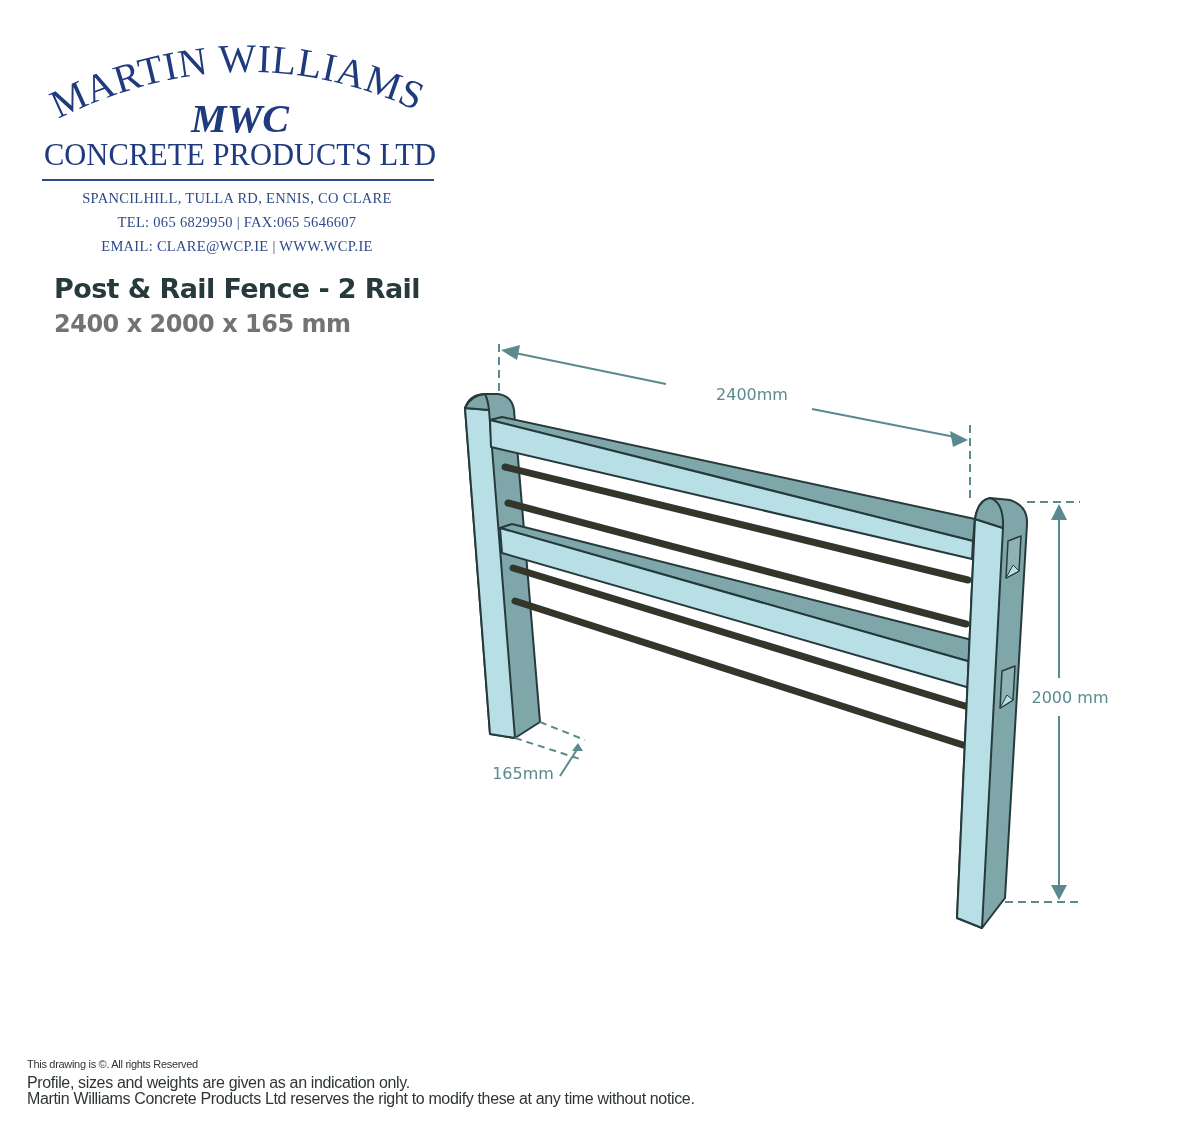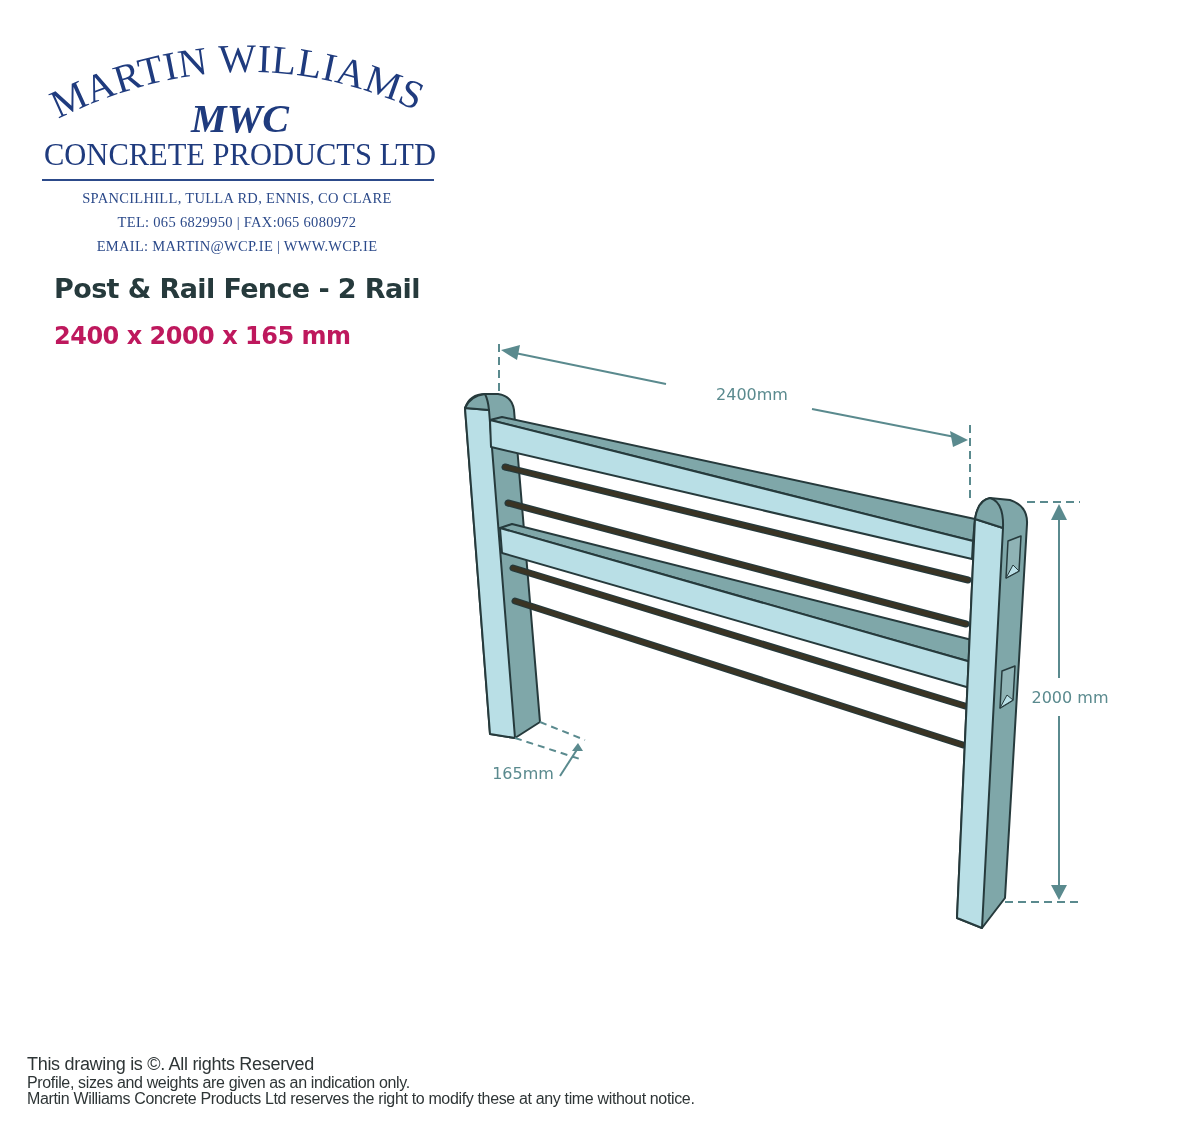--- a/index.html
+++ b/index.html
@@ -2,24 +2,24 @@
 <html><head>
 <meta charset="utf-8">
 <style>
   html, body { margin: 0; padding: 0; background: #ffffff; }
   body { width: 1200px; height: 1144px; position: relative; overflow: hidden; font-family: "Liberation Sans", sans-serif; }
   .logo { position: absolute; left: 30px; top: 40px; width: 420px; height: 220px; }
   .logo svg { display: block; }
   .contact { position: absolute; left: 27px; top: 186px; width: 420px; text-align: center; font-family: "Liberation Serif", serif; color: #2c4a8a; font-size: 14.5px; line-height: 24px; letter-spacing: 0.3px; }
   .contact div { white-space: nowrap; }
   .title { position: absolute; left: 54px; top: 273px; font-family: "DejaVu Sans", sans-serif; font-weight: bold; color: #263a3c; font-size: 27px; letter-spacing: -0.6px; white-space: nowrap; }
-  .subtitle { position: absolute; left: 54px; top: 322px; font-family: "DejaVu Sans", sans-serif; font-weight: bold; color: #be185d; font-size: 24px; letter-spacing: -0.5px; white-space: nowrap; }
+  .subtitle { position: absolute; left: 54px; top: 310px; font-family: "DejaVu Sans", sans-serif; font-weight: bold; color: #737373; font-size: 24px; letter-spacing: -0.5px; white-space: nowrap; }
   .drawing { position: absolute; left: 0; top: 0; }
   .footer { position: absolute; left: 27px; top: 1053px; color: #2e3536; font-family: "Liberation Sans", sans-serif; }
-  .footer .l1 { font-size: 18px; line-height: 22px; letter-spacing: -0.3px; }
+  .footer .l1 { font-size: 11px; line-height: 22px; letter-spacing: -0.3px; }
   .footer .l2, .footer .l3 { font-size: 16px; line-height: 16px; letter-spacing: -0.35px; }
   .dimlabel { font-family: "DejaVu Sans", sans-serif; fill: #5a8a8e; font-size: 16px; }
 </style>
 </head>
 <body>
 
 <div class="logo">
   <svg width="420" height="150" viewBox="0 0 420 150">
     <defs>
       <path id="arcpath" d="M 30 78 Q 210 -10 385 70" fill="none"></path>
@@ -28,22 +28,22 @@
       <textPath href="#arcpath" startOffset="50%" text-anchor="middle">MARTIN WILLIAMS</textPath>
     </text>
     <text x="210" y="92" text-anchor="middle" font-family="Liberation Serif, serif" font-style="italic" font-weight="bold" font-size="40" fill="#1f3b7e">MWC</text>
     <text x="210" y="125" text-anchor="middle" font-family="Liberation Serif, serif" font-size="32" fill="#1f3b7e" textLength="392" lengthAdjust="spacingAndGlyphs">CONCRETE PRODUCTS LTD</text>
     <line x1="12" y1="140" x2="404" y2="140" stroke="#2c4a8a" stroke-width="2"></line>
   </svg>
 </div>
 
 <div class="contact">
   <div>SPANCILHILL, TULLA RD, ENNIS, CO CLARE</div>
-  <div>TEL:  065 6829950 |  FAX:065 6080972</div>
-  <div>EMAIL: MARTIN@WCP.IE |  WWW.WCP.IE</div>
+  <div>TEL:  065 6829950 |  FAX:065 5646607</div>
+  <div>EMAIL: CLARE@WCP.IE |  WWW.WCP.IE</div>
 </div>
 
 <div class="title">Post &amp; Rail Fence - 2 Rail</div>
 <div class="subtitle">2400 x 2000 x 165 mm</div>
 
 <svg class="drawing" width="1200" height="1144" viewBox="0 0 1200 1144">
   <g stroke="#263a3c" stroke-width="2" stroke-linejoin="round">
 
     <g>
       <path d="M 465 408 Q 470 394 485 394 L 498 394 Q 512 396 514 410 L 540 722 L 515 738 L 490 734 Z" fill="#7fa7a9"></path>

